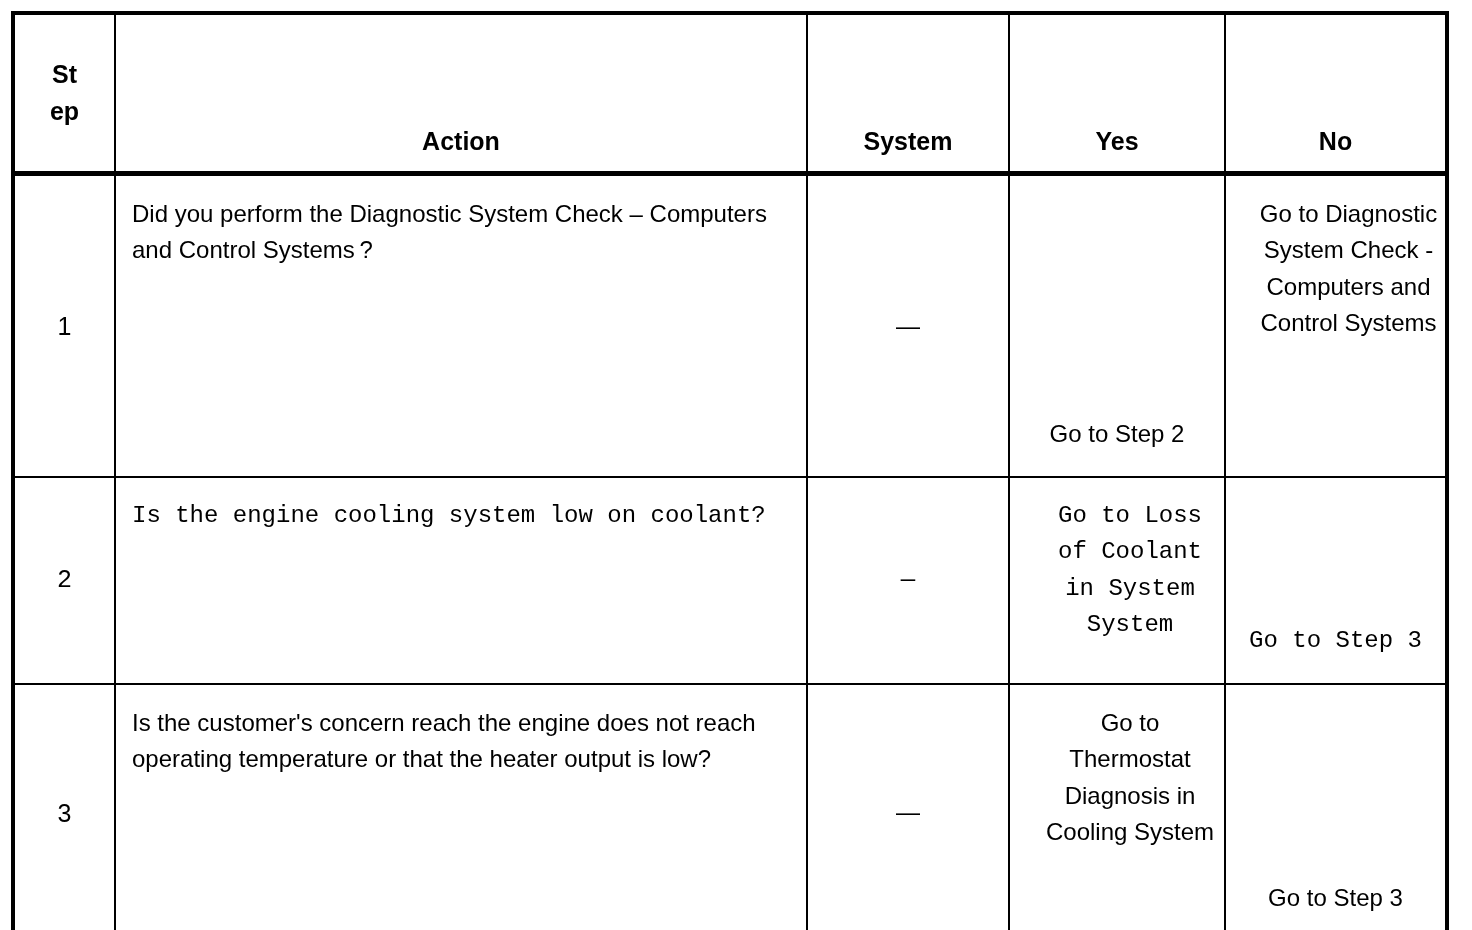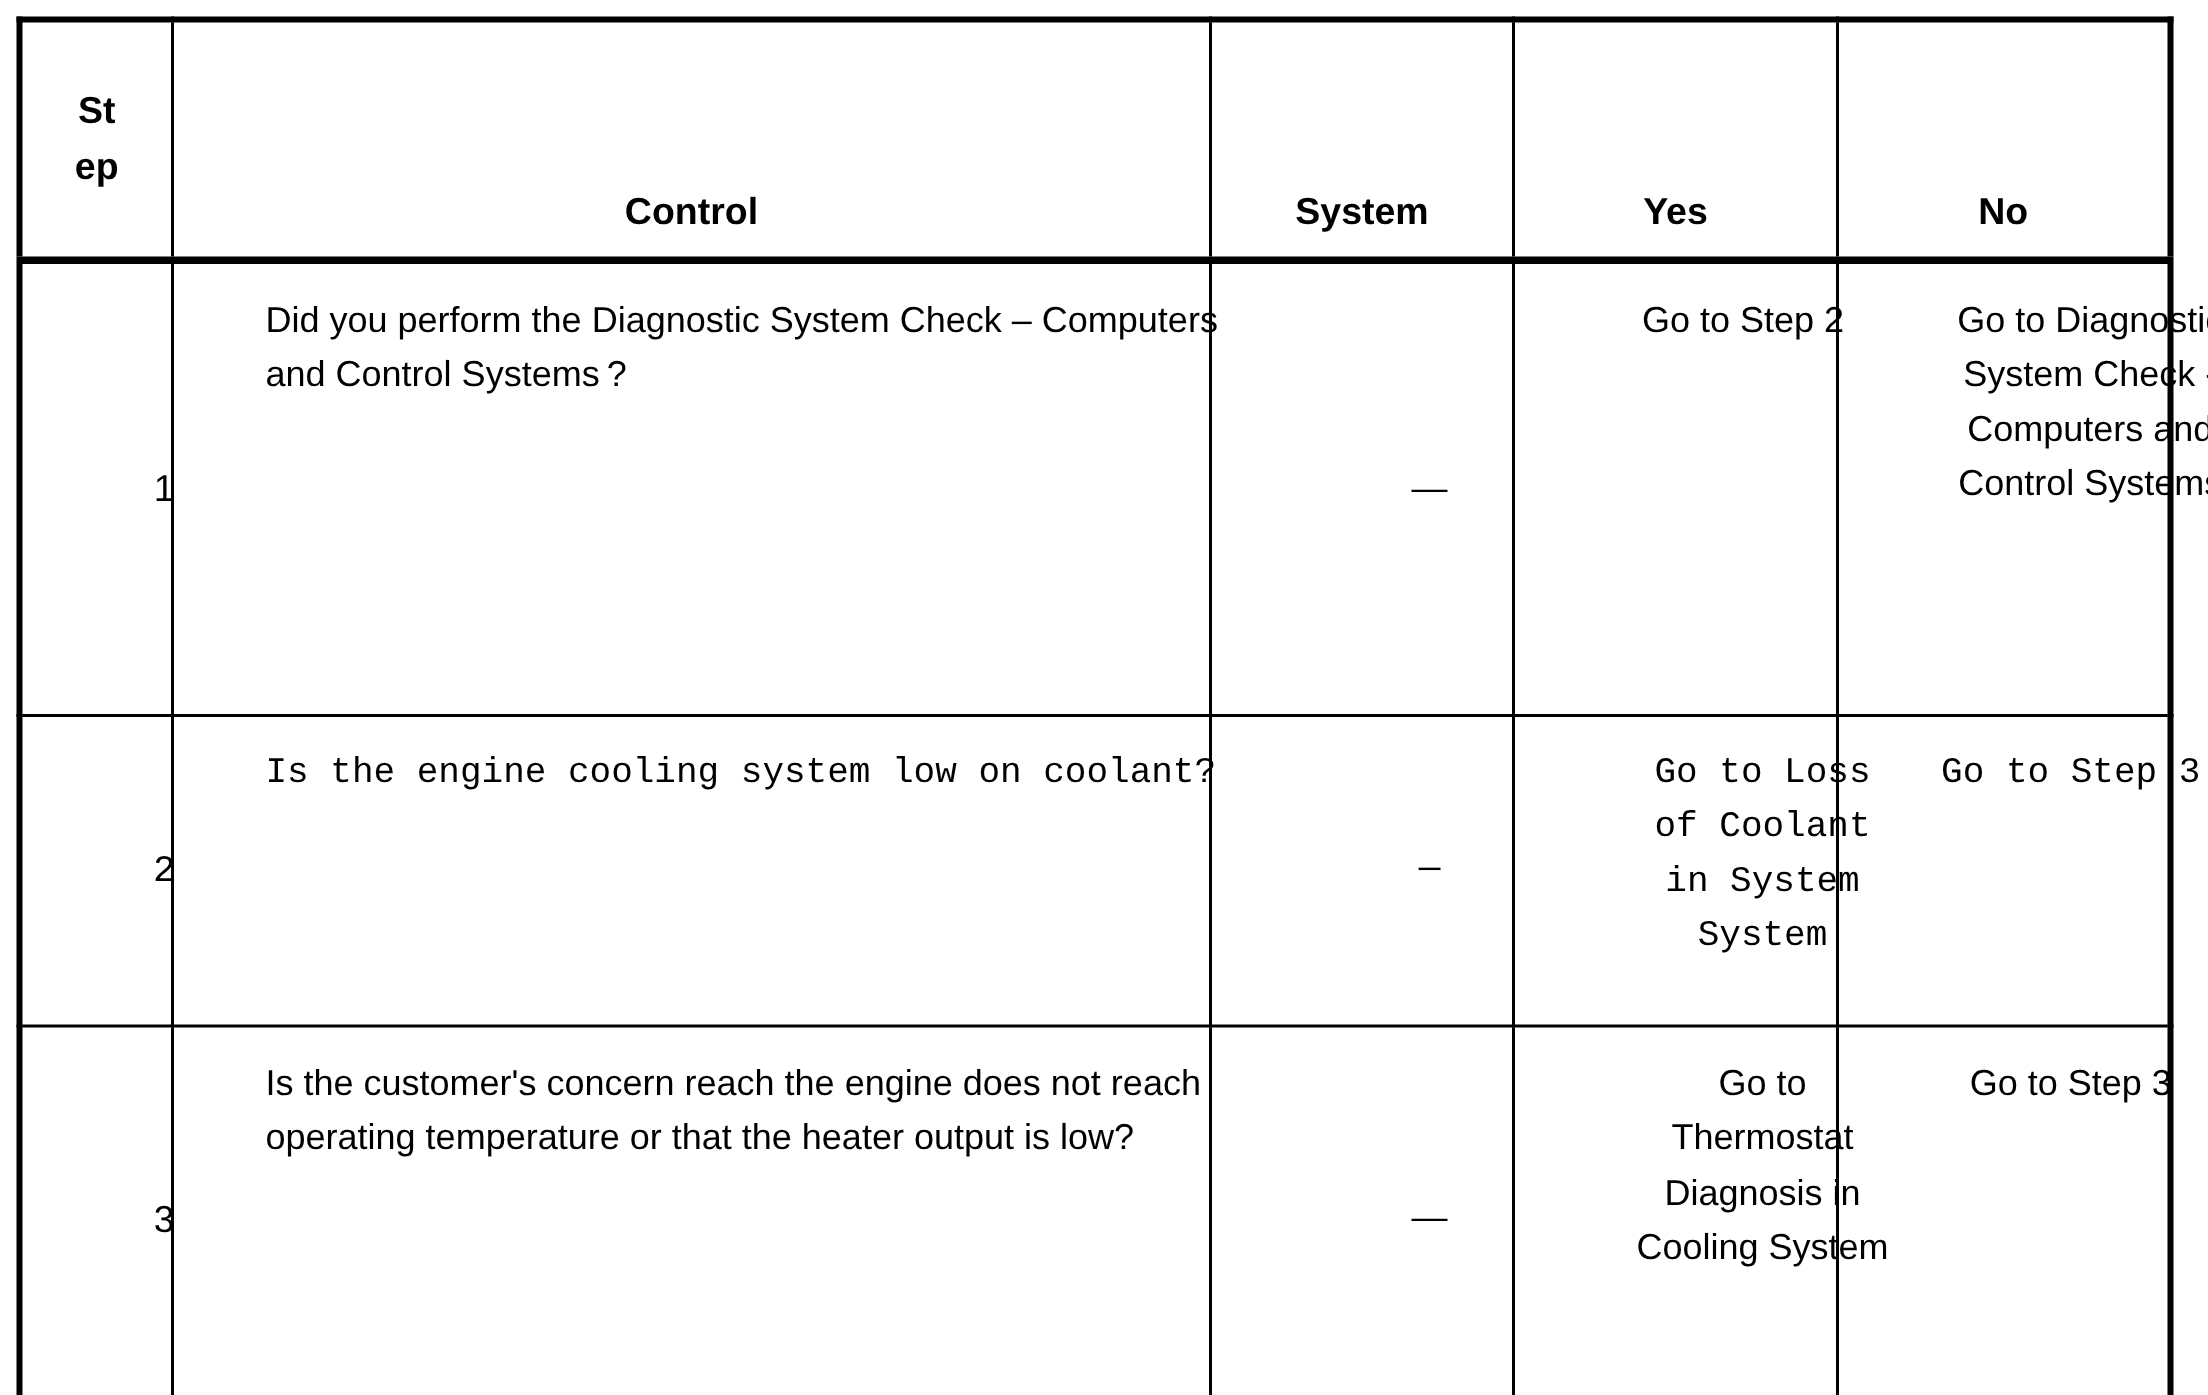--- a/index.html
+++ b/index.html
@@ -72,21 +72,20 @@
   .row-2 td { height: 205px; font-family: Liberation Mono, monospace; }
   .row-3 td { height: 255px; }
 
   .cell {
     box-sizing: border-box;
     width: 100%;
     height: 100%;
     display: flex;
     font-size: 24px;
     line-height: 1.52;
-    margin-left: 45px;
   }
 
   
   .cell.step {
     align-items: center;
     justify-content: center;
     font-size: 25px;
   }
 
   
@@ -105,21 +104,21 @@
     font-size: 24px;
   }
 
   
   .cell.branch {
     justify-content: center;
     text-align: center;
     padding: 20px 6px;
   }
   .cell.branch.top    { align-items: flex-start; padding-left: 32px; }
-  .cell.branch.bottom { align-items: flex-start; padding-bottom: 0; }
+  .cell.branch.bottom { align-items: flex-end; padding-bottom: 24px; }
   .cell.branch .txt   { display: block; }
 </style>
 </head>
 <body>
 
 <div class="page">
 
   <table class="diag-table">
     <colgroup>
       <col class="c-step">
@@ -128,21 +127,21 @@
       <col class="c-yes">
       <col class="c-no">
     </colgroup>
 
     <thead>
       <tr class="head-row">
         <th class="step-head">
           <span class="head-step-line">St</span>
           <span class="head-step-line">ep</span>
         </th>
-        <th>Control</th>
+        <th>Action</th>
         <th>System</th>
         <th>Yes</th>
         <th>No</th>
       </tr>
     </thead>
 
     <tbody>
 
       <tr class="row-1">
         <td>

